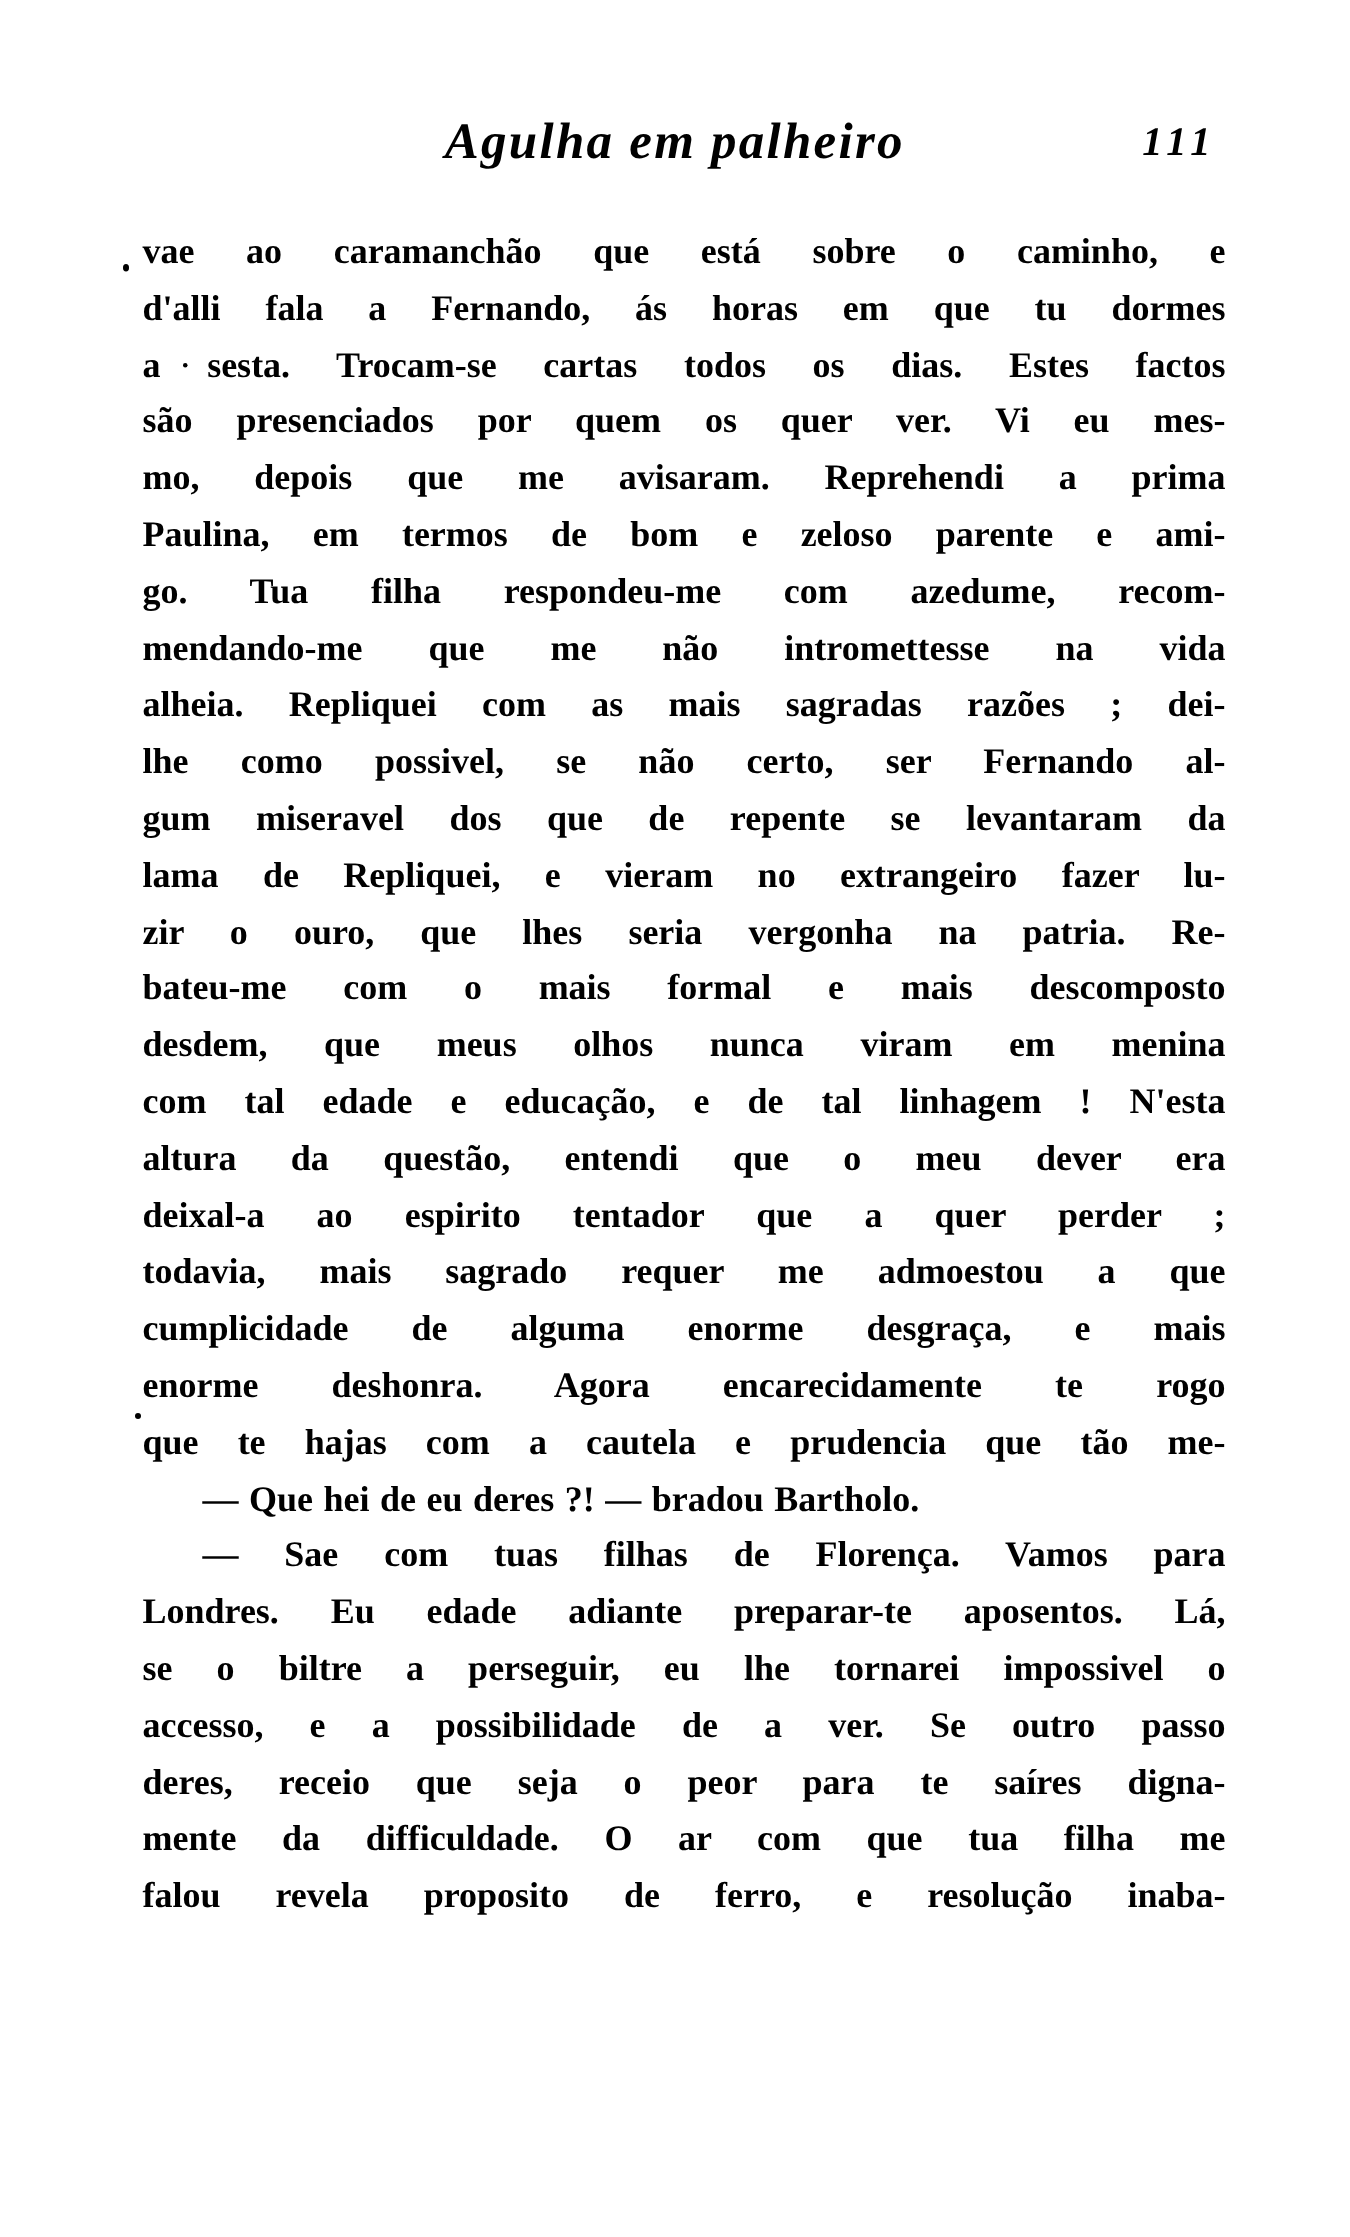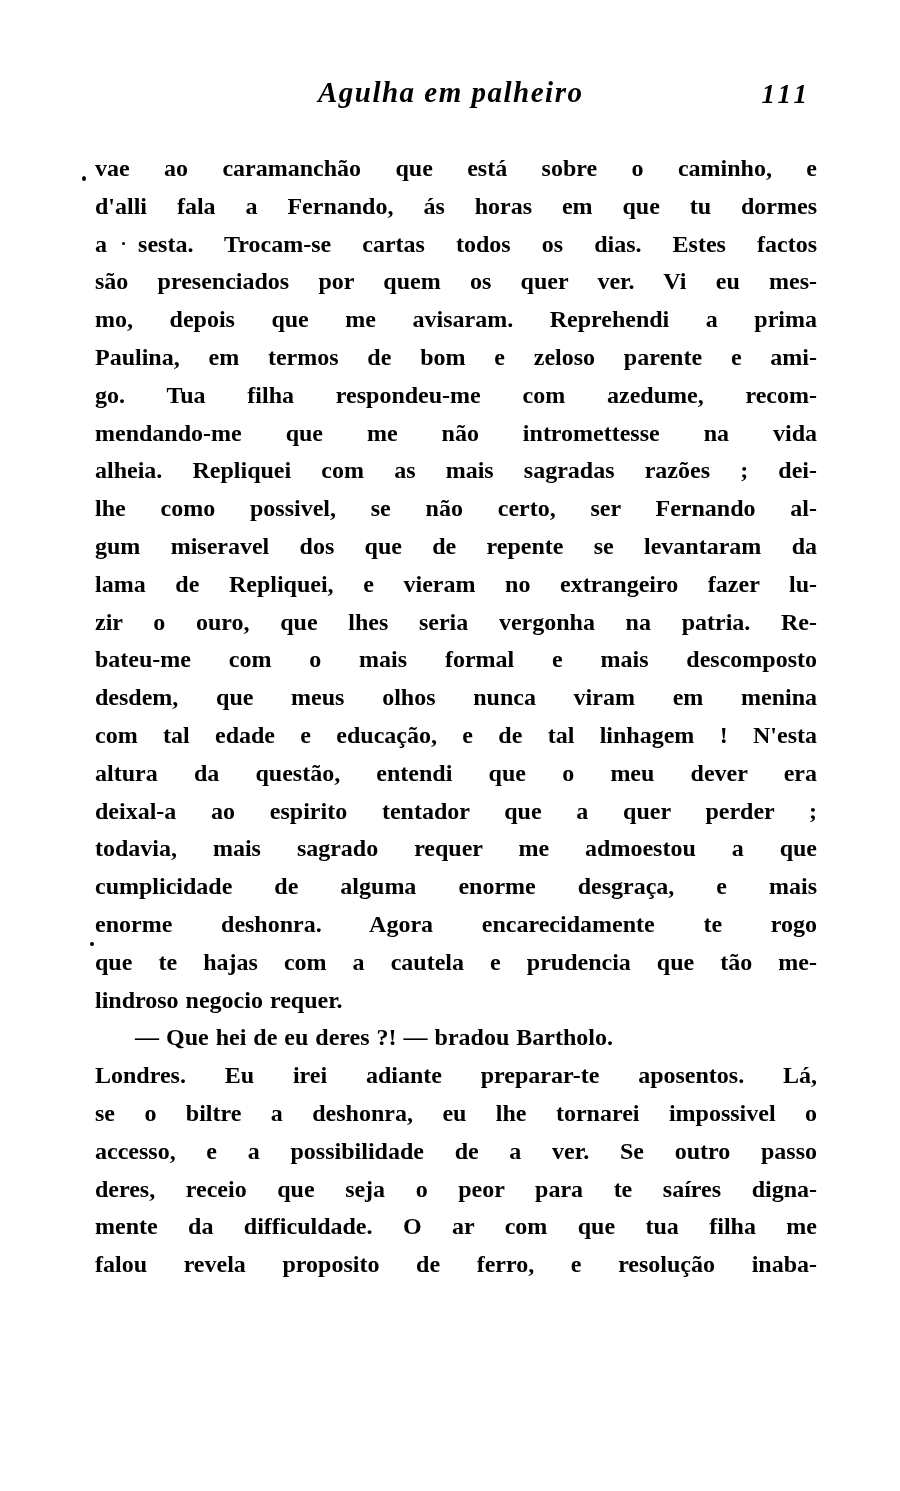--- a/index.html
+++ b/index.html
@@ -23,21 +23,21 @@
     width: 722px;
     height: 42px;
   }
   .running-title {
     position: absolute;
     left: 50%;
     transform: translateX(-52%);
     top: 0;
     font-style: italic;
     font-weight: 700;
-    font-size: 29px;
+    font-size: 34px;
     letter-spacing: 1.5px;
     white-space: nowrap;
   }
   .page-number {
     position: absolute;
     right: 6px;
     top: 3px;
     font-style: italic;
     font-weight: 700;
     font-size: 27px;
@@ -100,24 +100,24 @@
       <div class="line">zir o ouro, que lhes seria vergonha na patria. Re-</div>
       <div class="line">bateu-me com o mais formal e mais descomposto</div>
       <div class="line">desdem, que meus olhos nunca viram em menina</div>
       <div class="line">com tal edade e educação, e de tal linhagem ! N'esta</div>
       <div class="line">altura da questão, entendi que o meu dever era</div>
       <div class="line">deixal-a ao espirito tentador que a quer perder ;</div>
       <div class="line">todavia, mais sagrado requer me admoestou a que</div>
       <div class="line">cumplicidade de alguma enorme desgraça, e mais</div>
       <div class="line">enorme deshonra. Agora encarecidamente te rogo</div>
       <div class="line">que te hajas com a cautela e prudencia que tão me-</div>
-      <div class="line last-short">lindroso negocio requer.</div>
       <div class="line indent last-short">— Que hei de eu deres ?! — bradou Bartholo.</div>
-      <div class="line">Londres. Eu irei adiante preparar-te aposentos. Lá,</div>
-      <div class="line">se o biltre a deshonra, eu lhe tornarei impossivel o</div>
+      <div class="line indent">— Sae com tuas filhas de Florença. Vamos para</div>
+      <div class="line">Londres. Eu edade adiante preparar-te aposentos. Lá,</div>
+      <div class="line">se o biltre a perseguir, eu lhe tornarei impossivel o</div>
       <div class="line">accesso, e a possibilidade de a ver. Se outro passo</div>
       <div class="line">deres, receio que seja o peor para te saíres digna-</div>
       <div class="line">mente da difficuldade. O ar com que tua filha me</div>
       <div class="line">falou revela proposito de ferro, e resolução inaba-</div>
     </div>
 
   <div class="artifact a1"></div>
   <div class="artifact a2"></div>
   <div class="artifact a3"></div>
 

